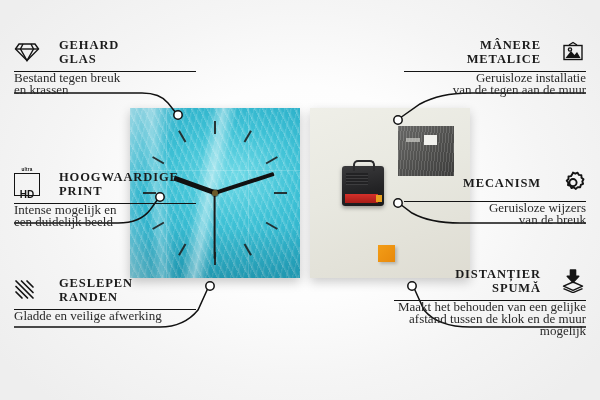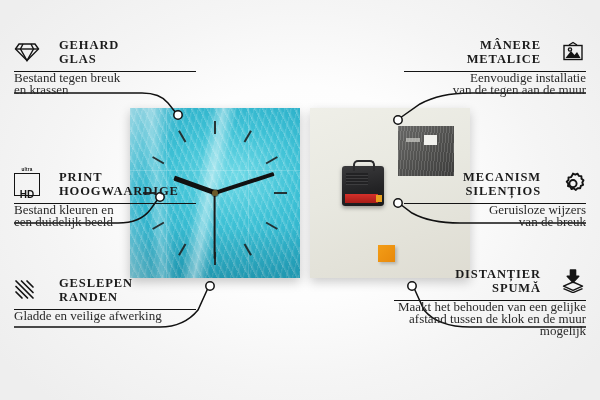--- a/index.html
+++ b/index.html
@@ -217,26 +217,26 @@
 
   <div class="label left" style="left:14px;top:170px;width:182px;">
     <div class="head">
       <span class="ico">
         <span class="hdbox">
           <span class="u">ultra</span>
           <span class="d">HD</span>
         </span>
       </span>
       <span>
+        <div class="ltitle">HOOGWAARDIGE</div>
         <div class="ltitle">PRINT</div>
-        <div class="ltitle">HOOGWAARDIGE</div>
-      </span>
-    </div>
-    <div class="rule"></div>
-    <div class="lsub">Bestand kleuren en</div>
+      </span>
+    </div>
+    <div class="rule"></div>
+    <div class="lsub">Intense mogelijk en</div>
     <div class="lsub">een duidelijk beeld</div>
   </div>
 
   <div class="label left" style="left:14px;top:276px;width:182px;">
     <div class="head">
       <span class="ico">
         <svg width="26" height="22" viewBox="0 0 26 22">
           <g stroke="#141414" stroke-width="1.7" stroke-linecap="round">
             <line x1="2" y1="2" x2="19" y2="19"></line>
             <line x1="7.5" y1="2" x2="19" y2="13.5"></line>
@@ -266,29 +266,28 @@
           <g fill="none" stroke="#141414" stroke-width="1.4">
             <path d="M9 4 L13 1.5 L17 4"></path>
             <rect x="4" y="4.5" width="18" height="14"></rect>
             <path d="M5.5 17 L11 10 L14.5 14 L17 11 L20.5 17 Z" fill="#141414" stroke="none"></path>
             <circle cx="10" cy="8.5" r="1.6"></circle>
           </g>
         </svg>
       </span>
     </div>
     <div class="rule"></div>
-    <div class="lsub">Eenvoudige installatie</div>
+    <div class="lsub">Geruisloze installatie</div>
     <div class="lsub">van de tegen aan de muur</div>
   </div>
 
   <div class="label right" style="left:404px;top:170px;width:182px;">
     <div class="head">
       <span>
         <div class="ltitle">MECANISM</div>
-        <div class="ltitle">SILENȚIOS</div>
       </span>
       <span class="ico">
         <svg width="26" height="26" viewBox="0 0 26 26">
           <g fill="none" stroke="#141414" stroke-width="1.9" stroke-linejoin="round">
             <path d="M13 2.6 l2.3 1.1 2.3-1.0 1.3 2.2 2.5 .3 .1 2.5 2.0 1.6 -1.2 2.2 .8 2.4 -2.3 1.0 -.6 2.4 -2.5 -.2 -1.8 1.8 -2.0 -1.5 -2.4 .7 -1.1 -2.2 -2.4 -.8 .3 -2.5 -1.6 -1.9 1.8 -1.7 .0 -2.5 2.5 -.4 1.4 -2.1 Z"></path>
             <circle cx="13" cy="12.6" r="3.6"></circle>
           </g>
         </svg>
       </span>
     </div>

